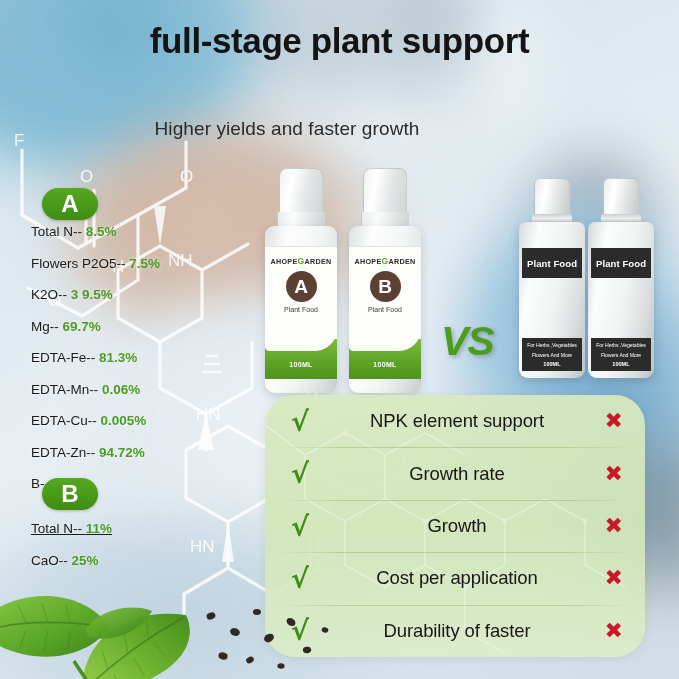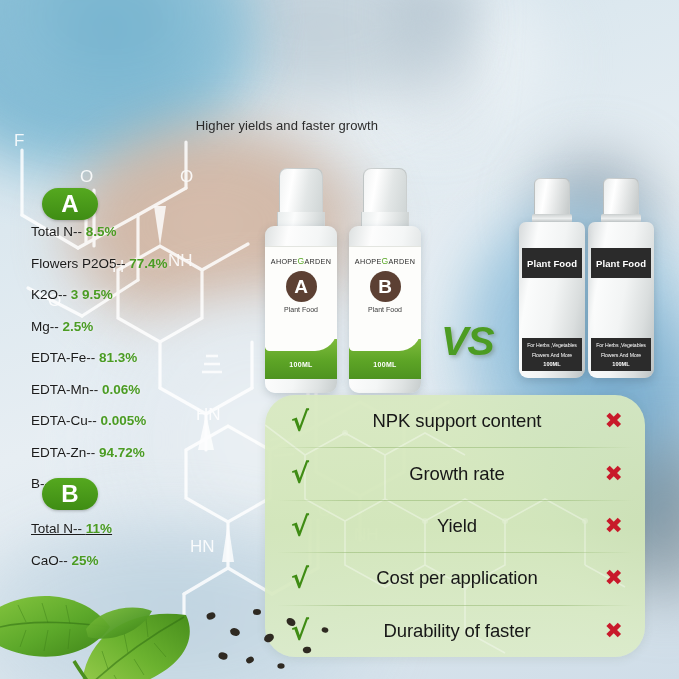--- a/index.html
+++ b/index.html
@@ -84,21 +84,21 @@
   .molecule{position:absolute;left:0;top:120px;width:470px;height:540px;opacity:.92;}
 
   
   .headline{
     position:absolute;left:0;top:18px;width:679px;text-align:center;
     font-size:35px;font-weight:bold;color:#141414;line-height:1.33;
     letter-spacing:-0.4px;
   }
   .subhead{
     position:absolute;left:0;top:118px;width:574px;text-align:center;
-    font-size:13px;color:#2b2b2b;font-weight:normal;letter-spacing:.1px;
+    font-size:19px;color:#2b2b2b;font-weight:normal;letter-spacing:.1px;
   }
 
   
   .badge{
     position:absolute;width:56px;height:32px;border-radius:16px;
     background:linear-gradient(180deg,#55a81f 0%,#3f8d14 100%);
     color:#fff;font-size:24px;font-weight:bold;
     display:flex;align-items:center;justify-content:center;
     box-shadow:0 1px 3px rgba(0,0,0,.25);
   }
@@ -130,21 +130,21 @@
     position:absolute;left:0;width:72px;
     background:linear-gradient(100deg,#dde1e1 0%,#fdfdfd 24%,#f4f6f6 55%,#dfe3e3 80%,#c7cdcd 100%);
     border-radius:9px 9px 10px 10px;
     box-shadow:0 3px 8px rgba(60,80,95,.22);
   }
   .b-label{
     position:absolute;left:0;width:72px;background:#fdfdfb;overflow:hidden;
     border-top:1px solid rgba(220,222,218,.8);
   }
   .b-brand{
-    text-align:center;font-size:7.2px;font-weight:normal;color:#2a2a2a;
+    text-align:center;font-size:7.2px;font-weight:bold;color:#2a2a2a;
     letter-spacing:.3px;margin-top:9px;white-space:nowrap;
   }
   .b-brand .leaf{color:#5aa828;font-size:8.6px;}
   .gear{
     width:31px;height:31px;margin:5px auto 0;border-radius:50%;
     background:#5c4033;display:flex;align-items:center;justify-content:center;
     color:#fff;font-size:19px;font-weight:bold;position:relative;
   }
   .gear::before{
     content:"";position:absolute;inset:-3px;border-radius:50%;
@@ -327,29 +327,30 @@
       <text x="48" y="186">O</text>
       <text x="196" y="300">HN</text>
       <text x="318" y="254">O</text>
       <text x="190" y="432">HN</text>
       <text x="318" y="396">O</text>
       <text x="354" y="420">NH</text>
     </g>
   </svg>
 
   <div class="headline">
+    <div>full-stage plant support</div>
   </div>
   <div class="subhead">Higher yields and faster growth</div>
 
   <div class="badge" id="badge-a">A</div>
   <div id="list-a">
       <div class="nutrient" style="top: 224px;"><span>Total N--</span> <span class="val">8.5%</span></div>
-      <div class="nutrient" style="top: 255.5px;"><span>Flowers P2O5--</span> <span class="val">77.4%</span></div>
+      <div class="nutrient" style="top: 255.5px;"><span>Flowers P2O5--</span> <span class="val">7.5%</span></div>
       <div class="nutrient" style="top: 287px;"><span>K2O--</span> <span class="val">3 9.5%</span></div>
-      <div class="nutrient" style="top: 318.5px;"><span>Mg--</span> <span class="val">2.5%</span></div>
+      <div class="nutrient" style="top: 318.5px;"><span>Mg--</span> <span class="val">69.7%</span></div>
       <div class="nutrient" style="top: 350px;"><span>EDTA-Fe--</span> <span class="val">81.3%</span></div>
       <div class="nutrient" style="top: 381.5px;"><span>EDTA-Mn--</span> <span class="val">0.06%</span></div>
       <div class="nutrient" style="top: 413px;"><span>EDTA-Cu--</span> <span class="val">0.005%</span></div>
       <div class="nutrient" style="top: 444.5px;"><span>EDTA-Zn--</span> <span class="val">94.72%</span></div>
       <div class="nutrient" style="top: 476px;"><span>B--</span> <span class="val">0.1%</span></div>
     </div>
 
   <div class="badge" id="badge-b">B</div>
   <div id="list-b">
       <div class="nutrient" style="top: 521px; text-decoration: underline;"><span>Total N--</span> <span class="val">11%</span></div>
@@ -424,31 +425,31 @@
         <circle cx="80" cy="38" r="3"></circle>
           <circle cx="160" cy="126" r="3"></circle>
         <circle cx="240" cy="126" r="3"></circle>
           <circle cx="200" cy="192" r="3"></circle>
         <circle cx="320" cy="126" r="3"></circle>
       </g>
     </svg>
     <div class="panel-rows" id="panel-rows">
         <div class="prow">
           <div class="tick">√</div>
-          <div class="ptext">NPK support content</div>
+          <div class="ptext">NPK element support</div>
           <div class="cross">✖</div>
         </div>
         <div class="prow">
           <div class="tick">√</div>
           <div class="ptext">Growth rate</div>
           <div class="cross">✖</div>
         </div>
         <div class="prow">
           <div class="tick">√</div>
-          <div class="ptext">Yield</div>
+          <div class="ptext">Growth</div>
           <div class="cross">✖</div>
         </div>
         <div class="prow">
           <div class="tick">√</div>
           <div class="ptext">Cost per application</div>
           <div class="cross">✖</div>
         </div>
         <div class="prow">
           <div class="tick">√</div>
           <div class="ptext">Durability of faster</div>

